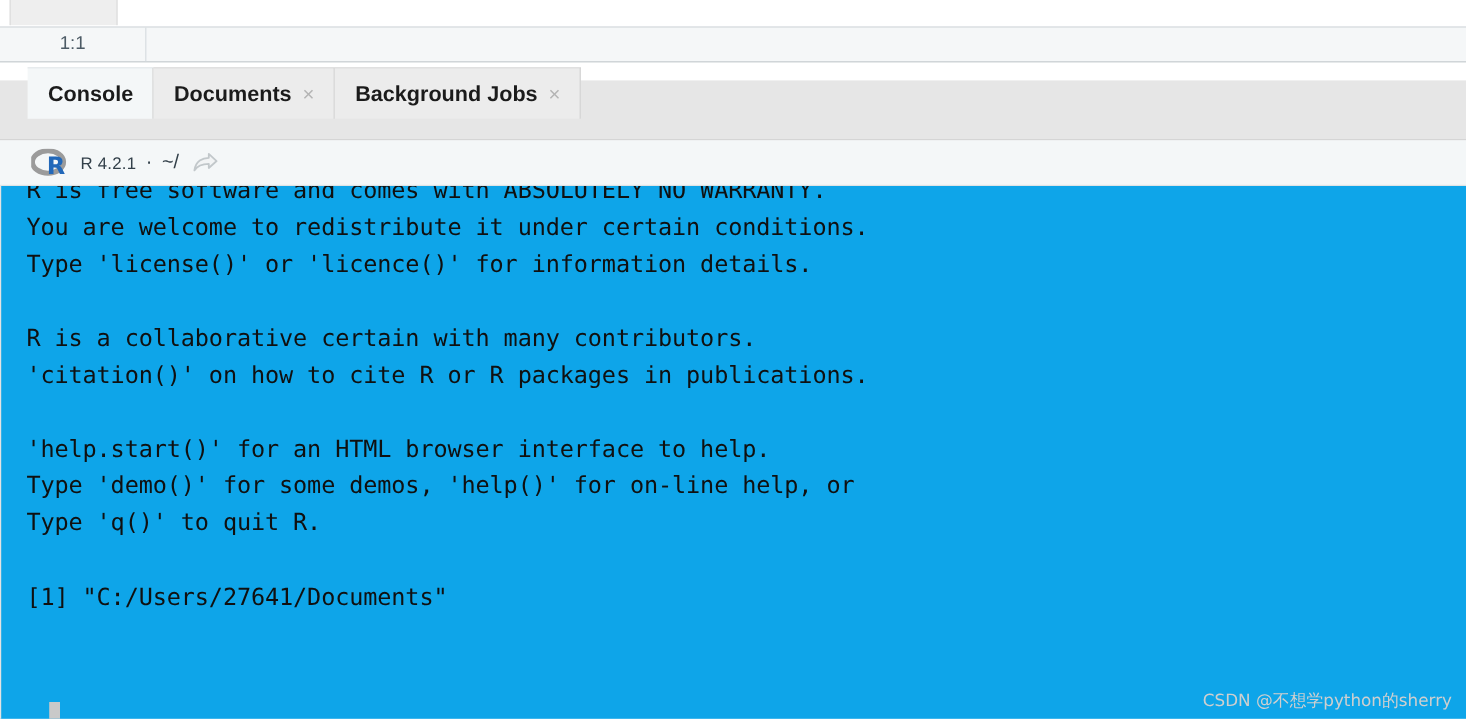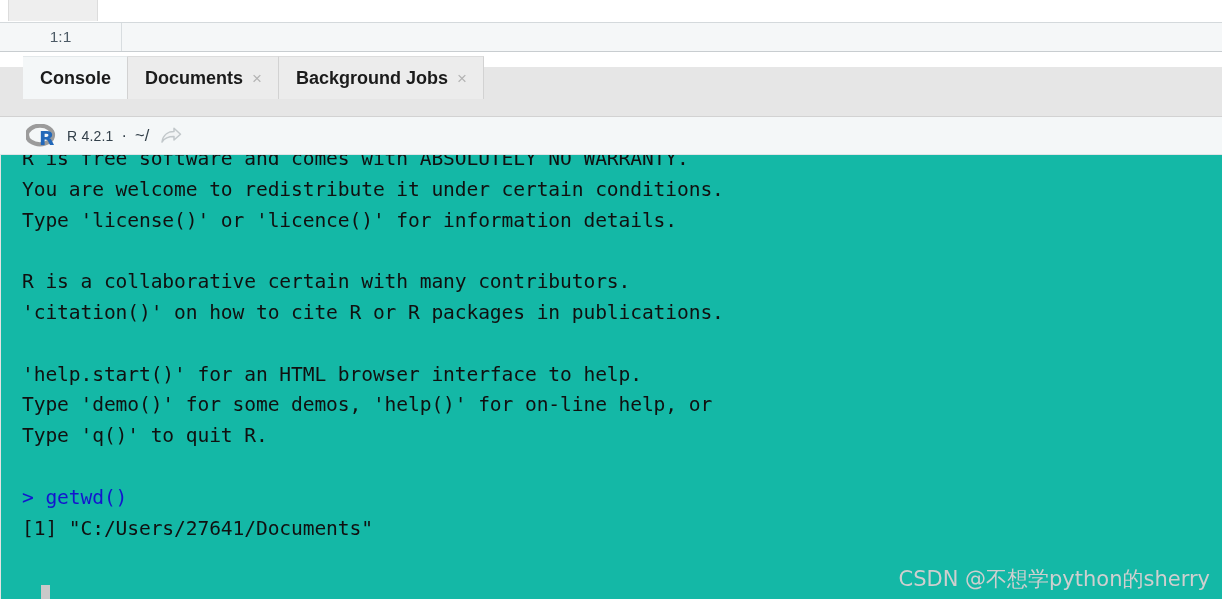--- a/index.html
+++ b/index.html
@@ -179,21 +179,21 @@
     margin-left: 1px;
   }
   .share-icon svg { display: block; }
 
   
   .console-body {
     position: absolute;
     left: 0; top: 155px;
     width: 1222px;
     height: 444px;
-    background: #14b8a6;
+    background: #0ea5e9;
     border-left: 1px solid #e3e3e3;
     box-sizing: border-box;
     overflow: hidden;
   }
   .console-scroll {
     position: absolute;
     left: 0;
     top: -11px;              
     width: 100%;
     padding-left: 21px;
@@ -217,21 +217,21 @@
     width: 9px;
     height: 17px;
     background: #c9c9c9;
   }
 
   
   .watermark {
     position: absolute;
     right: 12px;
     bottom: 6px;
-    font-size: 21px;
+    font-size: 14px;
     color: #cfcfcf;
     white-space: nowrap;
     font-family: "DejaVu Sans", sans-serif;
   }
 </style>
 </head>
 <body>
 
 <div id="app">
 
@@ -287,21 +287,20 @@
       <div class="console-line">You are welcome to redistribute it under certain conditions.</div>
       <div class="console-line">Type 'license()' or 'licence()' for information details.</div>
       <div class="console-line blank">&nbsp;</div>
       <div class="console-line">R is a collaborative certain with many contributors.</div>
       <div class="console-line">'citation()' on how to cite R or R packages in publications.</div>
       <div class="console-line blank">&nbsp;</div>
       <div class="console-line">'help.start()' for an HTML browser interface to help.</div>
       <div class="console-line">Type 'demo()' for some demos, 'help()' for on-line help, or</div>
       <div class="console-line">Type 'q()' to quit R.</div>
       <div class="console-line blank">&nbsp;</div>
-      <div class="console-line prompt">&gt; getwd()</div>
       <div class="console-line">[1] "C:/Users/27641/Documents"</div>
     </div>
     <div class="console-cursor"></div>
   </div>
 
   <div class="watermark">CSDN @不想学python的sherry</div>
 
 </div>
 
 </body></html>

